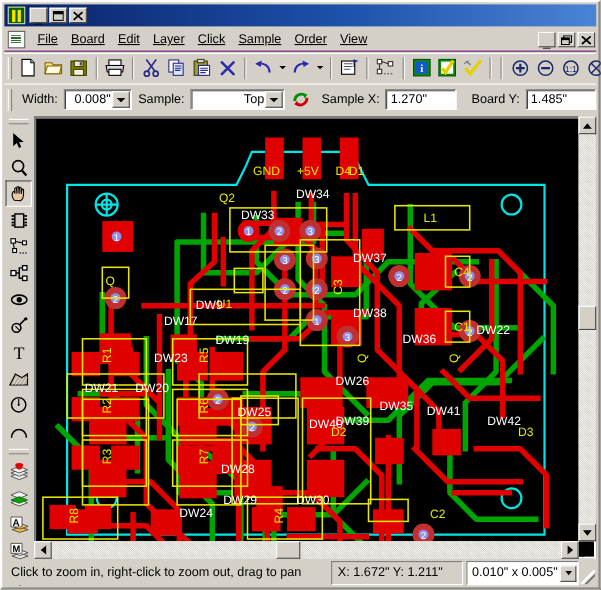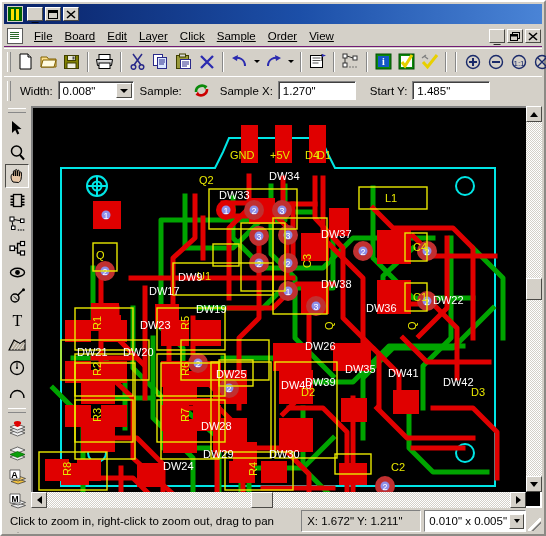--- a/index.html
+++ b/index.html
@@ -70,21 +70,21 @@
   .menubar .winbtns { margin-left: auto; margin-right: 1px; }
   .menubar .winbtn { height: 14px; }
 
   
   .toolbar {
     position: absolute; left: 2px; right: 2px; height: 26px;
     background: #d4d0c8; display: flex; align-items: center; padding-left: 2px;
     border-top: 1px solid #fff;
   }
   #toolbar-main { top: 46px; }
-  #toolbar-props { top: 74px; height: 28px; }
+  #toolbar-props { top: 74px; height: 28px; text-align: right; }
   .grip {
     width: 4px; height: 20px; margin: 0 3px 0 1px; flex: 0 0 4px;
     border-left: 1px solid #fff; border-right: 1px solid #888;
   }
   .tsep { width: 2px; height: 20px; margin: 0 4px; flex: 0 0 2px;
     border-left: 1px solid #888; border-right: 1px solid #fff; }
   .tbtn {
     width: 23px; height: 22px; display: flex; align-items: center; justify-content: center;
     flex: 0 0 23px; position: relative;
   }
@@ -409,31 +409,35 @@
   </div>
 
   <div class="toolbar" id="toolbar-props">
     <div class="grip"></div>
     <div class="lbl">Width:</div>
     <div class="combo" style="width:76px">
       <div class="ctext">0.008"</div>
       <div class="cbtn"></div>
     </div>
     <div class="lbl">Sample:</div>
+    <div class="combo" style="width:106px">
+      <div class="ctext">Top</div>
+      <div class="cbtn"></div>
+    </div>
     <div class="tbtn" style="margin-left:3px">
       <svg width="17" height="17" viewBox="0 0 17 17">
           <path d="M3 10 A6 6 0 0 1 13 5.2" stroke="#0b8a0b" stroke-width="2.6" fill="none"></path>
           <path d="M14.5 4 L10.5 3 L12 7.5 Z" fill="#0b8a0b"></path>
           <path d="M14 7 A6 6 0 0 1 4 11.8" stroke="#cc0000" stroke-width="2.6" fill="none"></path>
           <path d="M2.5 13 L6.5 14 L5 9.5 Z" fill="#cc0000"></path>
         </svg>
     </div>
     <div class="lbl" style="margin-left:7px">Sample X:</div>
     <div class="tfield" style="width:78px">1.270"</div>
-    <div class="lbl" style="margin-left:14px">Start Y:</div>
+    <div class="lbl" style="margin-left:14px">Board Y:</div>
     <div class="tfield" style="width:78px">1.485"</div>
   </div>
 
   <div class="lefttools">
     <div class="lgrip"></div>
     <div class="ltbtn">
       <svg width="16" height="16" viewBox="0 0 16 16">
           <path d="M3 1 L3 13 L6.2 10 L8.3 14.6 L10.3 13.6 L8.3 9.3 L12.5 9 Z" fill="#000"></path>
         </svg>
     </div>

